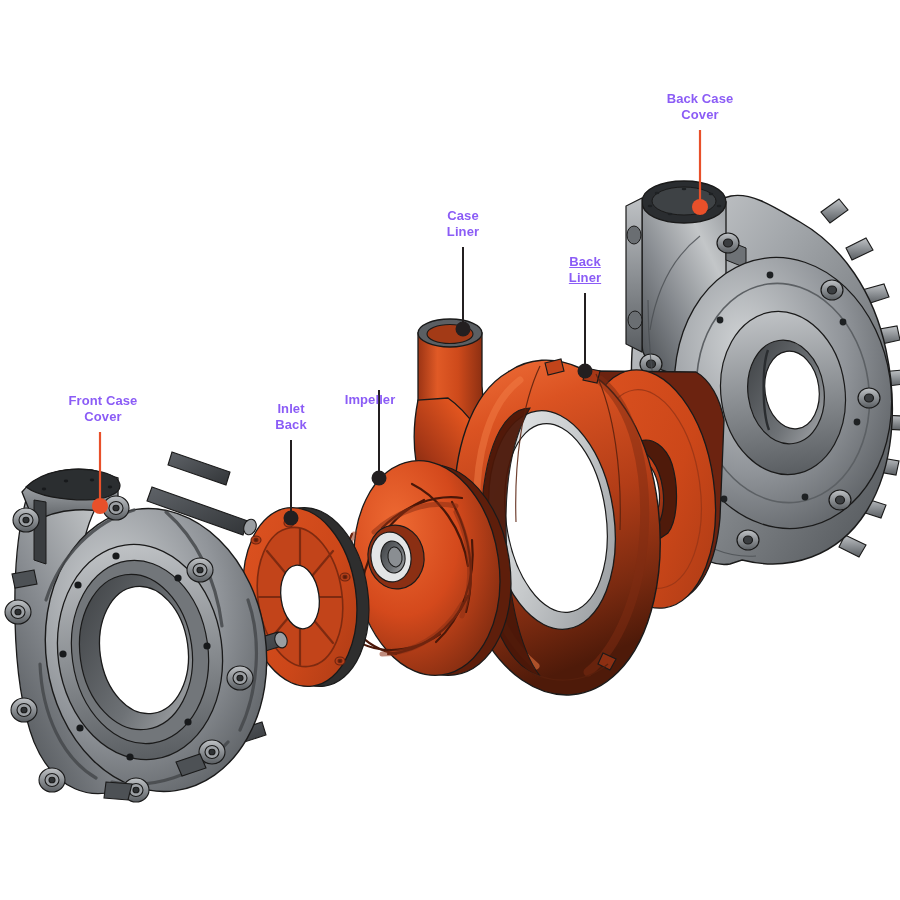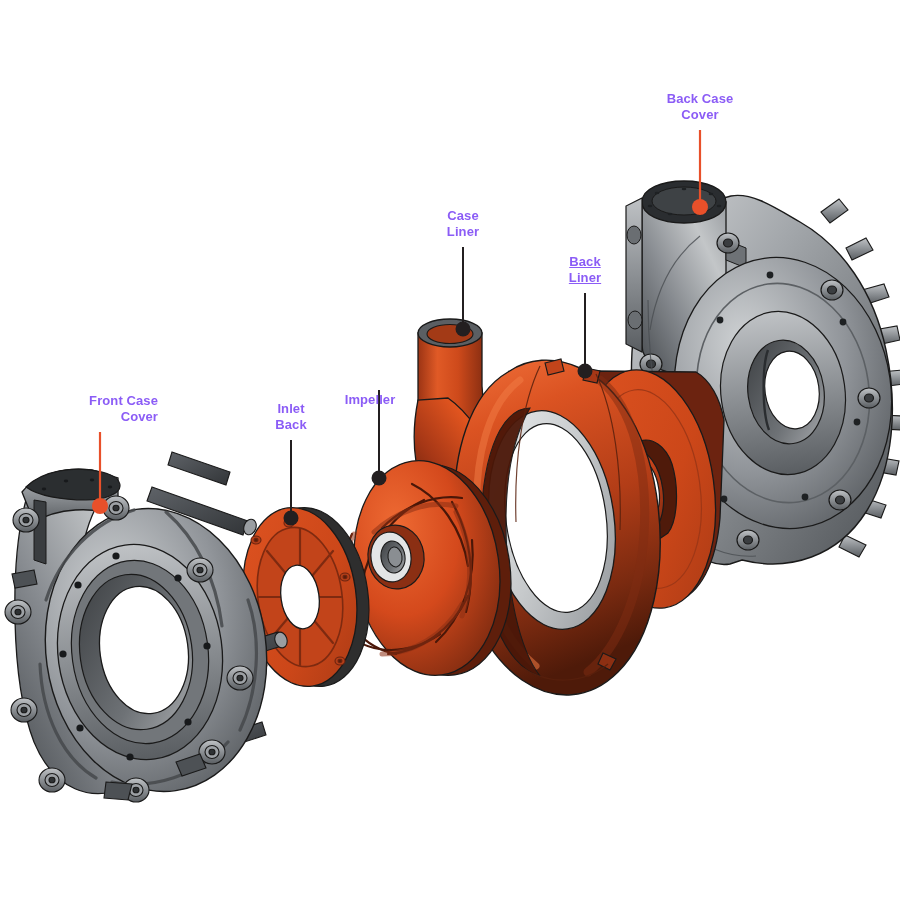--- a/index.html
+++ b/index.html
@@ -422,21 +422,21 @@
     <circle cx="463" cy="329" r="7.5" fill="#231F20"></circle>
 
     <line x1="585" y1="293" x2="585" y2="366" stroke="#231F20" stroke-width="2"></line>
     <circle cx="585" cy="371" r="7.5" fill="#231F20"></circle>
 
     <line x1="700" y1="130" x2="700" y2="203" stroke="#E8502A" stroke-width="2.2"></line>
     <circle cx="700" cy="207" r="8" fill="#E8502A"></circle>
   </g>
 </svg>
 
-<div class="lbl" style="left:48px;top:393px;width:110px;text-align:right;">Front Case
+<div class="lbl" style="left:48px;top:393px;width:110px;">Front Case
 Cover</div>
 <div class="lbl" style="left:246px;top:401px;width:90px;">Inlet
 Back</div>
 <div class="lbl" style="left:320px;top:392px;width:100px;">Impeller</div>
 <div class="lbl" style="left:418px;top:208px;width:90px;">Case
 Liner</div>
 <div class="lbl" style="left:540px;top:254px;width:90px;text-decoration:underline;">Back
 Liner</div>
 <div class="lbl" style="left:645px;top:91px;width:110px;">Back Case
 Cover</div>

